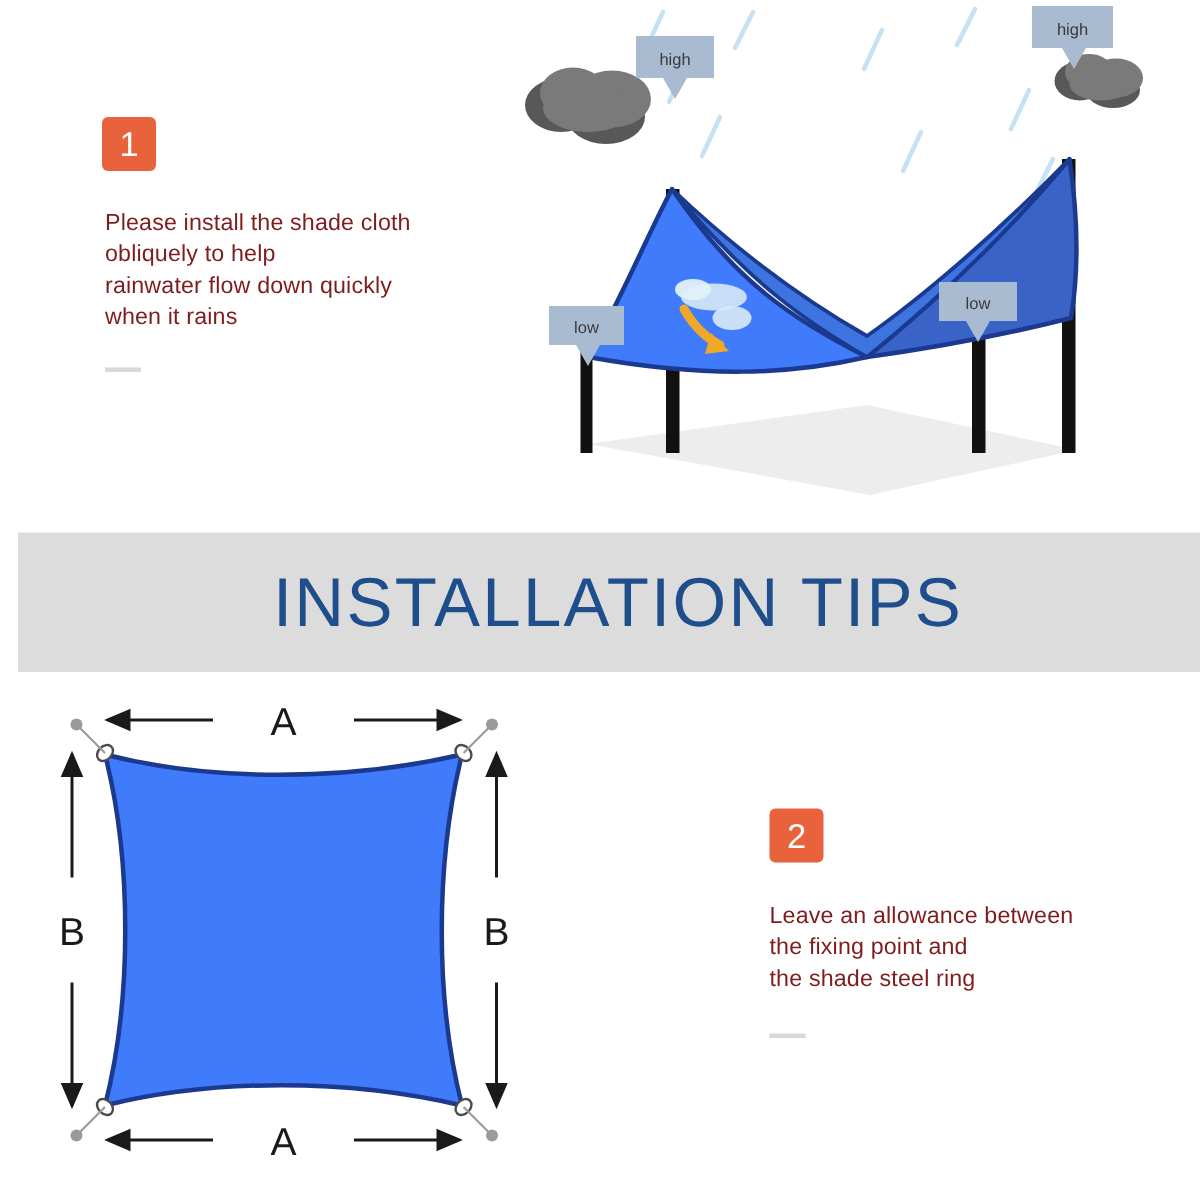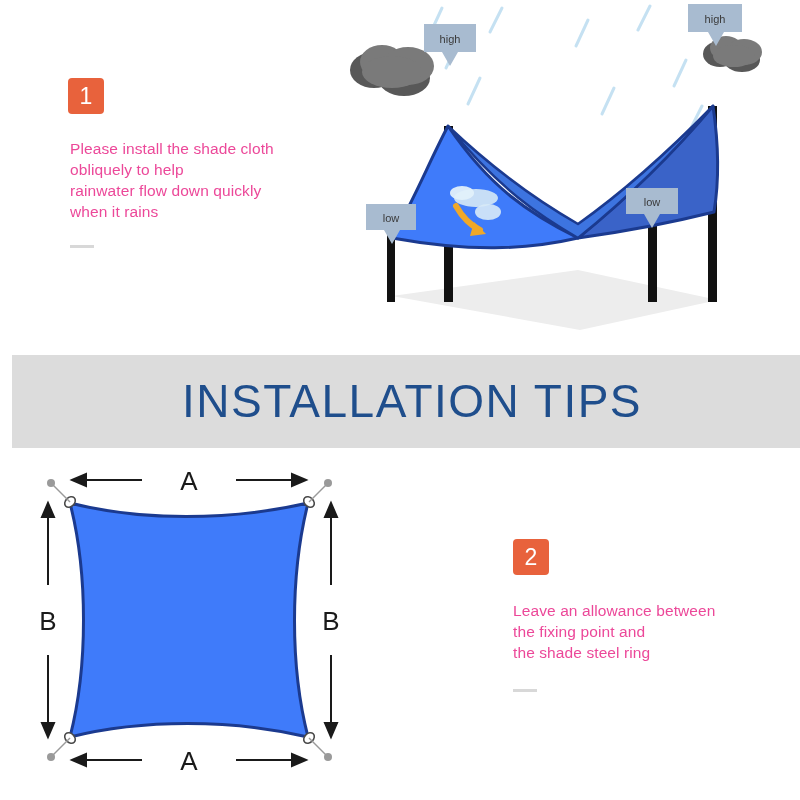--- a/index.html
+++ b/index.html
@@ -27,21 +27,21 @@
     border-radius: 4px;
     background: #e8623c;
     color: #ffffff;
     font-size: 23px;
     line-height: 36px;
     text-align: center;
     font-weight: 400;
   }
   .step-text {
     position: absolute;
-    color: #ec4899;
+    color: #7f1d1d;
     font-size: 15.5px;
     line-height: 21px;
     white-space: pre-line;
     letter-spacing: .1px;
   }
   .step-rule {
     position: absolute;
     width: 24px;
     height: 3px;
     background: #d8d8d8;

